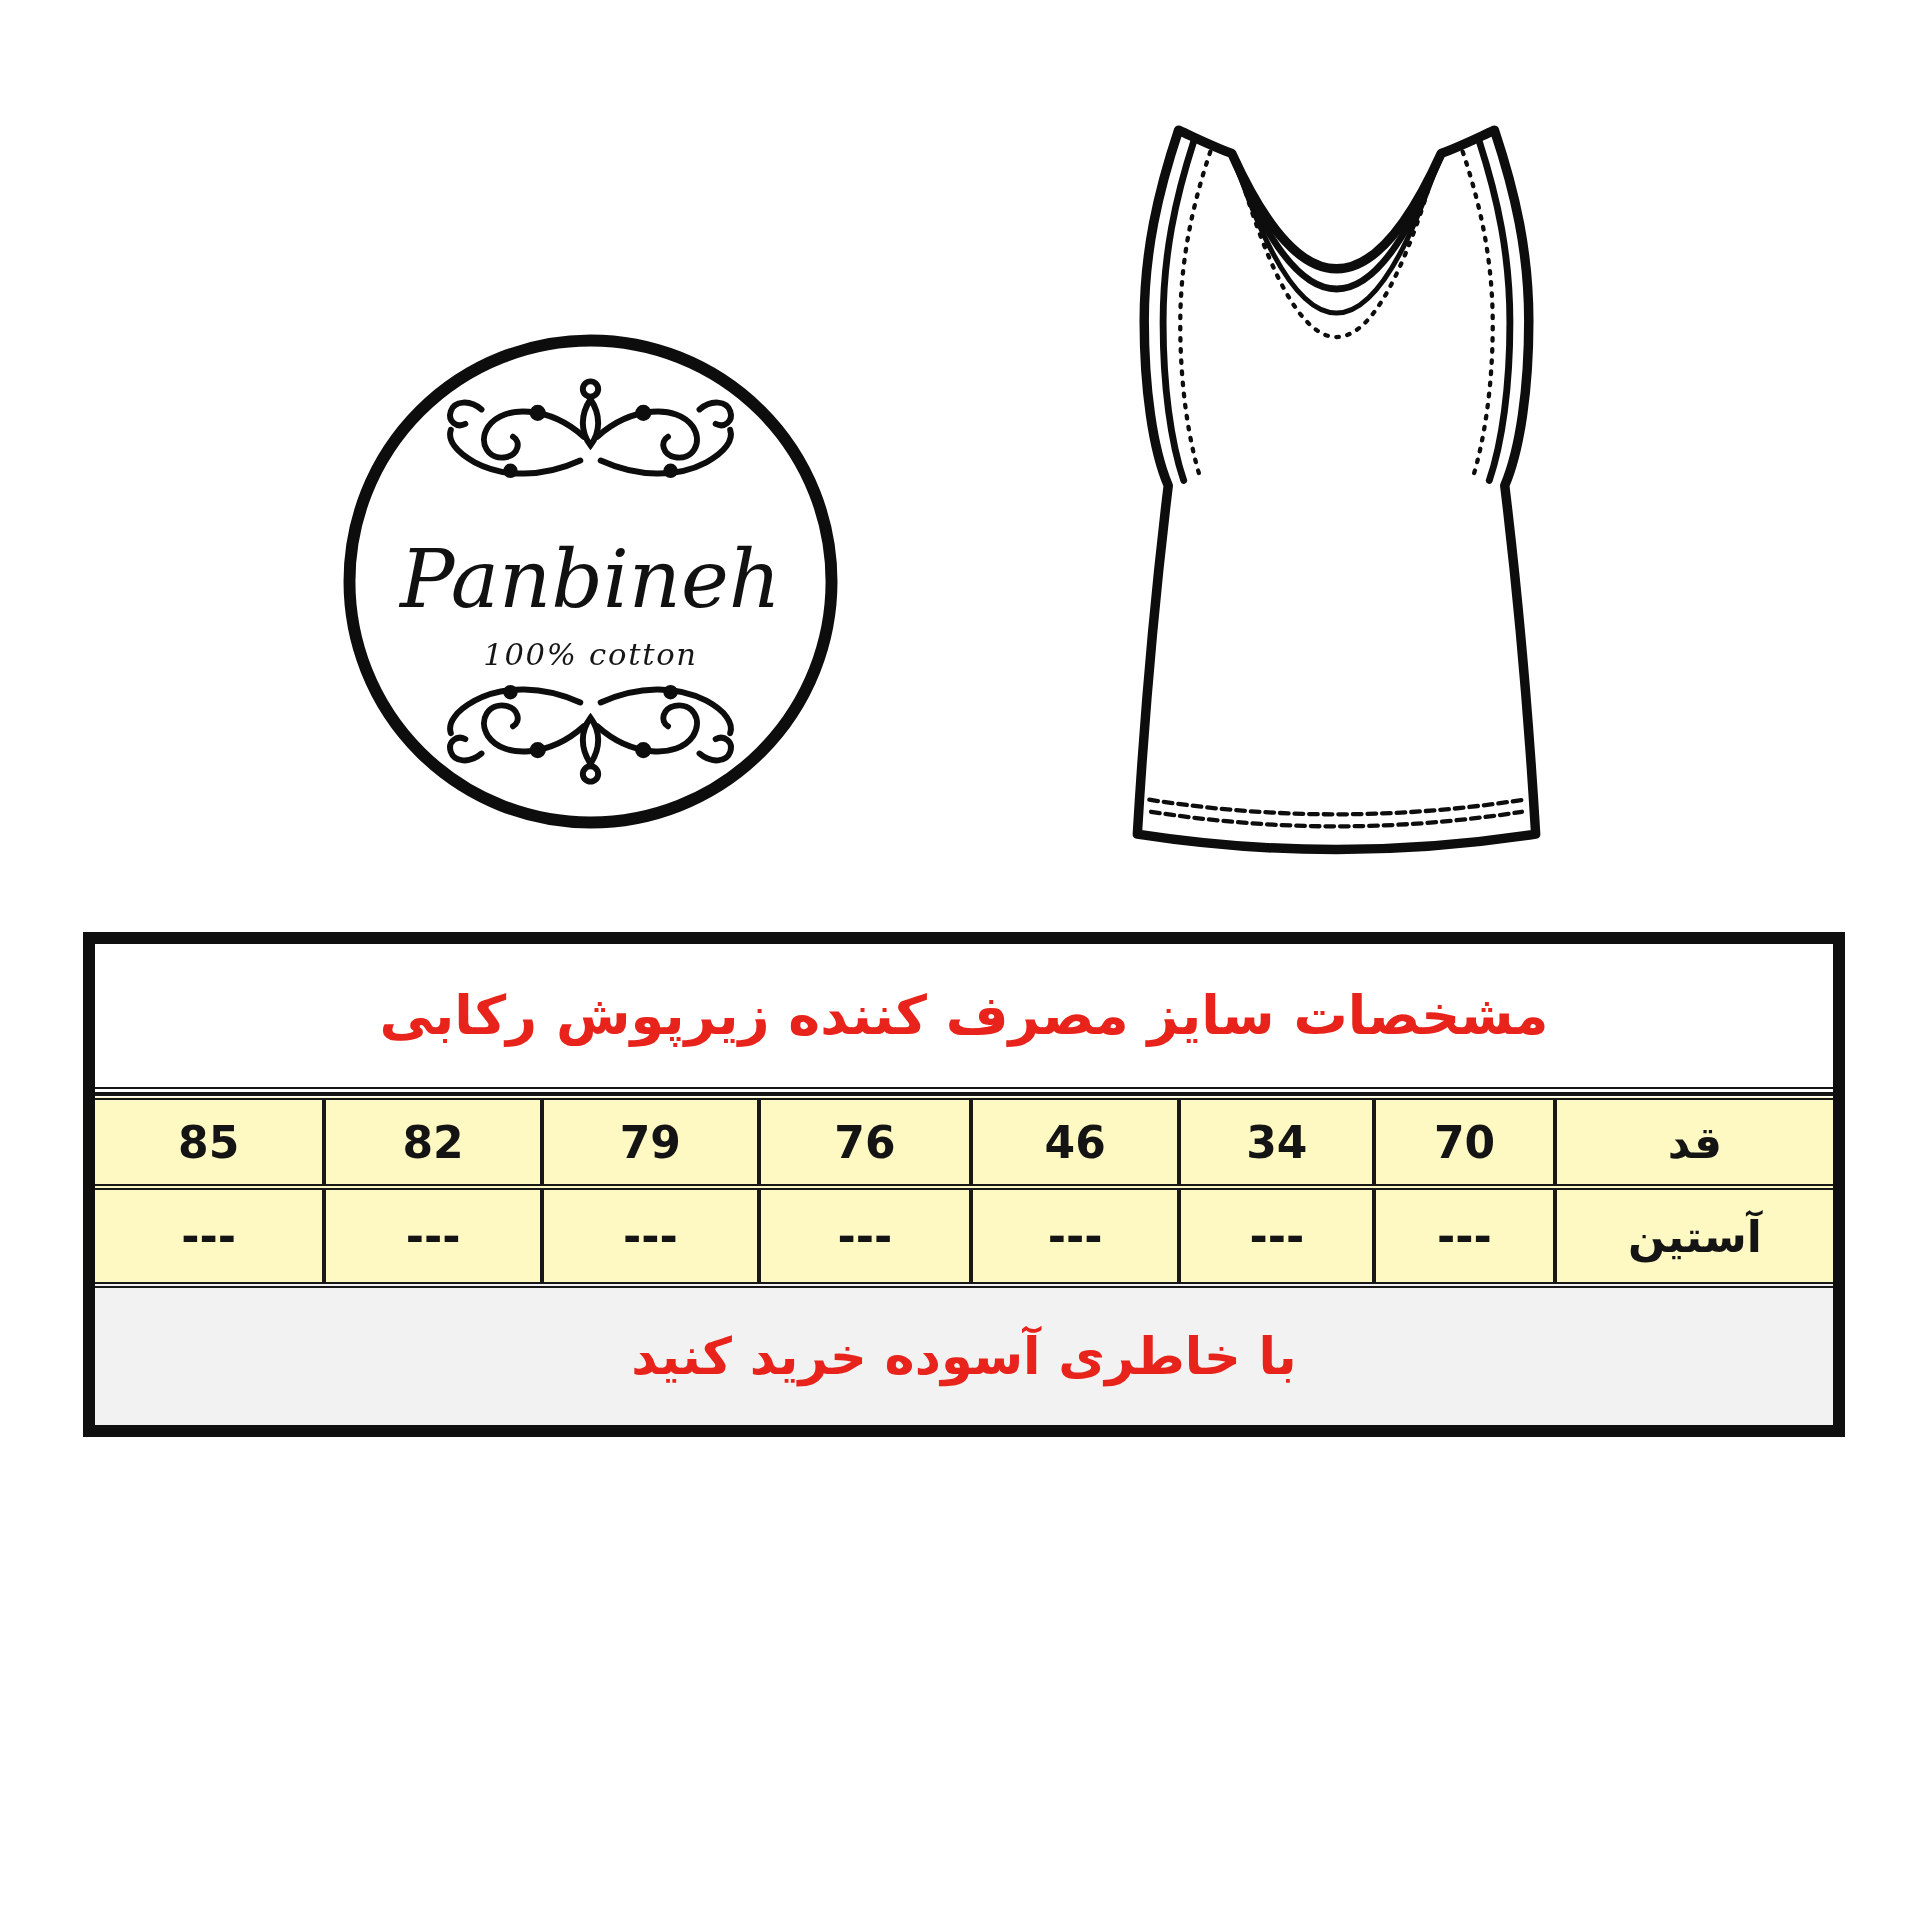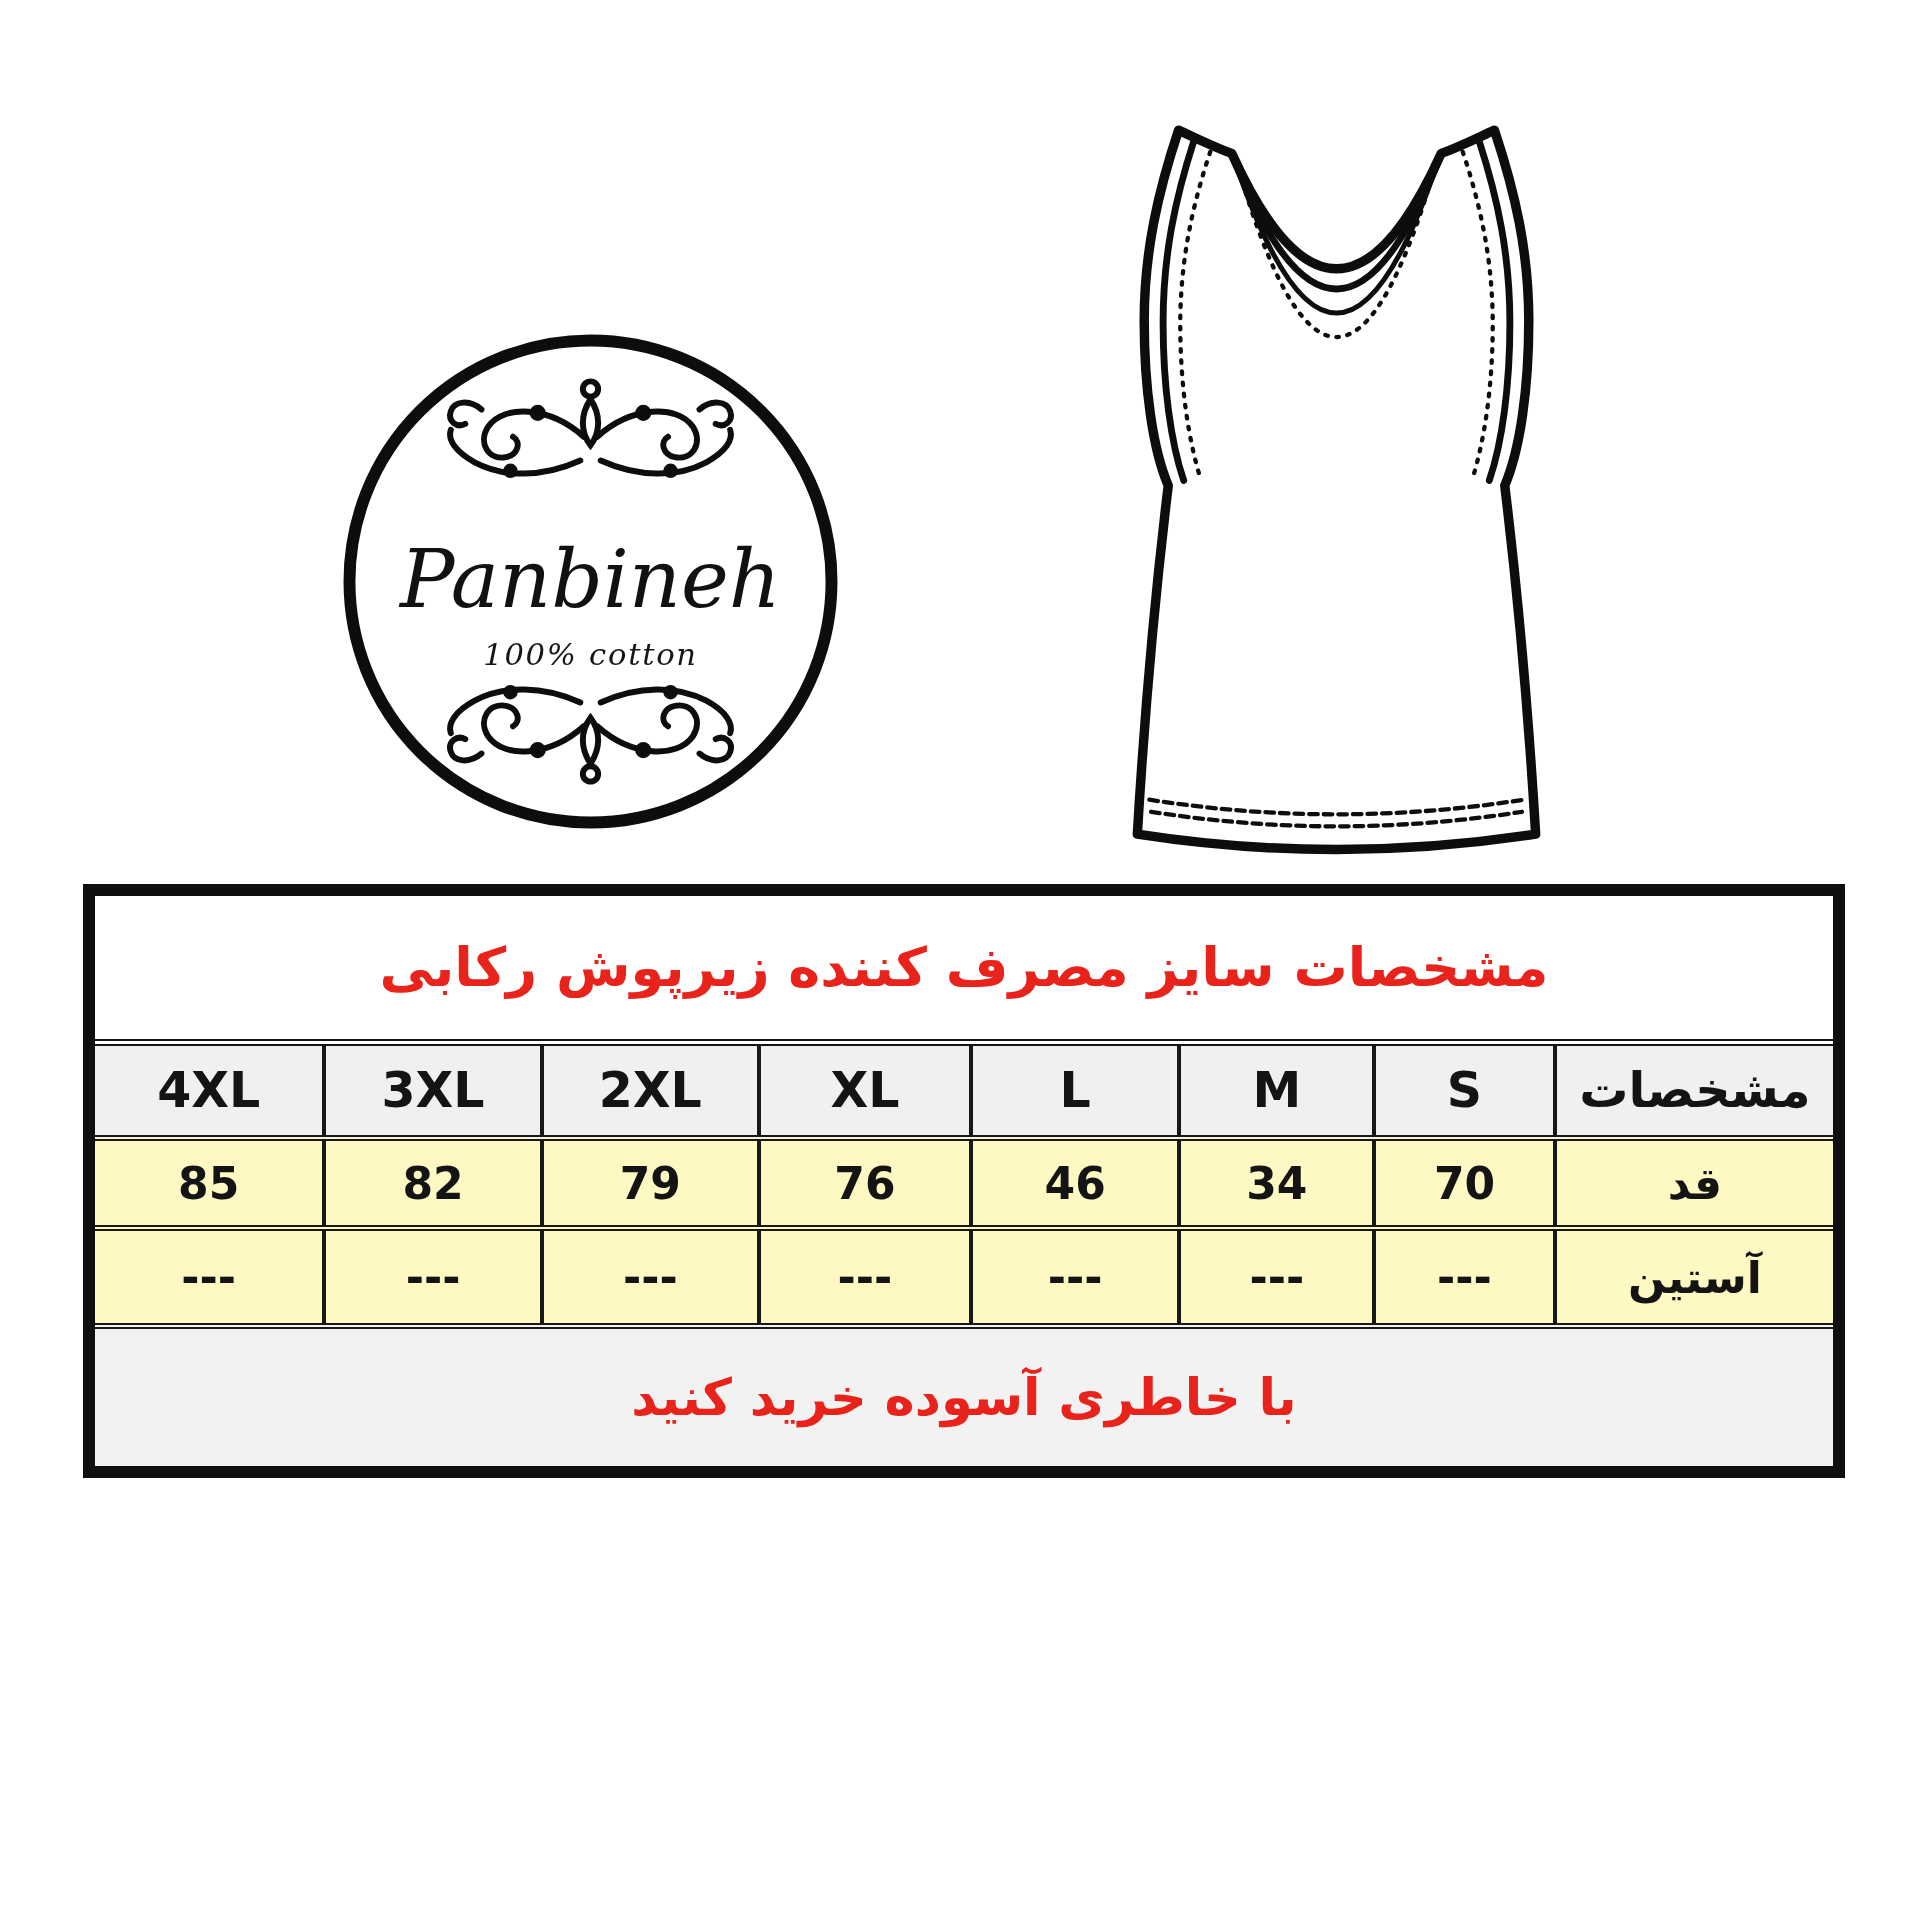--- a/index.html
+++ b/index.html
@@ -20,21 +20,21 @@
     font-family:"DejaVu Serif","Liberation Serif",serif;
     font-style:italic; font-size:36px; fill:#161616; letter-spacing:2px;
   }
 
   
   .tank-wrap { position:absolute; left:1087px; top:113px; width:499px; height:764px; }
   .tank-wrap svg { width:100%; height:100%; display:block; }
 
   
   .spec-table {
-    position:absolute; left:83px; top:884px; width:1762px;
+    position:absolute; left:83px; top:932px; width:1762px;
     border:12.8px solid #0f0f0f; background:#ffffff;
   }
   .table-title {
     height:150px; display:flex; align-items:center; justify-content:center;
     border-bottom:7.7px double #141414; direction:rtl;
     font-weight:bold; font-size:54px; color:#e8231b; background:#ffffff;
   }
   table.sizes { width:100%; border-collapse:collapse; table-layout:fixed; }
   table.sizes td {
     border-left:4.3px solid #181818; border-top:6.8px double #181818;
@@ -151,30 +151,20 @@
         <col style="width:13.2%">
           <col style="width:12.5%">
           <col style="width:12.5%">
         <col style="width:12.2%">
           <col style="width:12.0%">
           <col style="width:11.2%">
         <col style="width:10.4%">
           <col style="width:16.0%">
       </colgroup>
       <tbody>
-        <tr class="hdr">
-          <td>4XL</td>
-          <td>3XL</td>
-          <td>2XL</td>
-          <td>XL</td>
-          <td>L</td>
-          <td>M</td>
-          <td>S</td>
-          <td class="lbl">مشخصات</td>
-        </tr>
         <tr class="r1">
           <td>85</td>
           <td>82</td>
           <td>79</td>
           <td>76</td>
           <td>46</td>
           <td>34</td>
           <td>70</td>
           <td class="lbl">قد</td>
         </tr>

